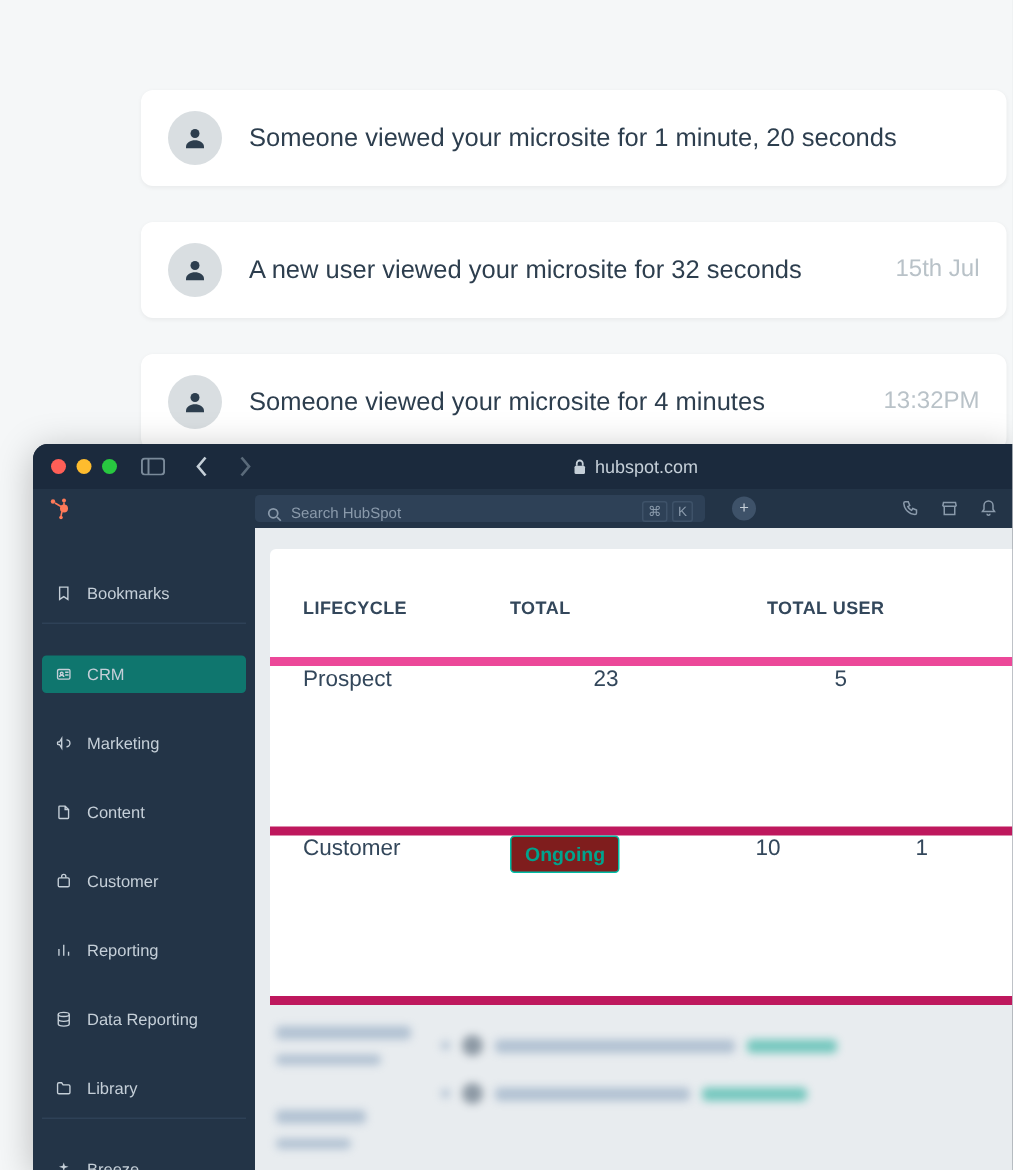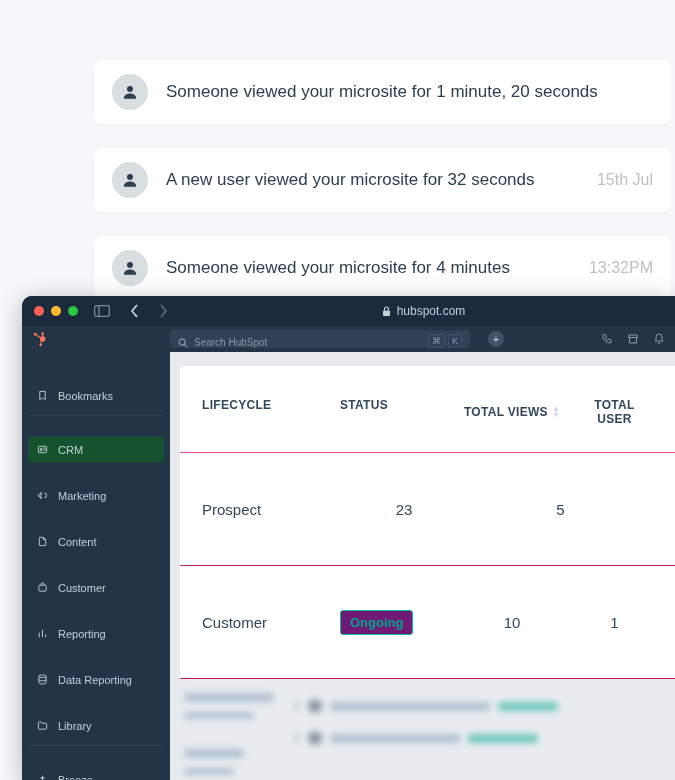--- a/index.html
+++ b/index.html
@@ -196,21 +196,21 @@
     gap: 9px;
     padding: 6px 8px;
     color: #c5cfd8;
     font-size: 11px;
     border-radius: 3px;
     cursor: pointer;
     margin-bottom: 1px;
     margin-top: 21px;
   }
   .side-item.active {
-    background: #14532d;
+    background: #0f766e;
   }
   .side-sep {
     height: 1px;
     background: #2e4157;
     margin: 7px 0;
   }
   .side-icon { width: 13px; height: 13px; display: flex; align-items: center; justify-content: center; flex-shrink: 0; }
 
   .main-area {
     flex: 1;
@@ -220,51 +220,51 @@
   }
   .table-card {
     background: #fff;
     border-radius: 4px 0 0 0;
     overflow: hidden;
     flex-shrink: 0;
   }
   .table-head {
     display: flex;
     padding: 32px 22px 26px 22px;
-    border-bottom: 1px solid #ec4899;
+    border-bottom: 6px solid #ec4899;
     font-size: 12px;
     font-weight: 600;
     color: #33475b;
     letter-spacing: 0.3px;
   }
   .col-life { width: 138px; }
   .col-status { width: 108px; }
   .col-views { width: 128px; text-align: center; display: flex; justify-content: center; align-items: center; gap: 4px; }
   .col-users { flex: 1; text-align: center; }
   .sort-arrows { color: #cbd6e2; font-size: 8px; display: flex; flex-direction: column; line-height: 6px; }
 
   .table-row {
     display: flex;
-    align-items: center;
+    align-items: flex-start;
     padding: 0 22px;
     height: 113px;
-    border-bottom: 1px solid #be185d;
+    border-bottom: 6px solid #be185d;
     font-size: 15px;
     color: #33475b;
   }
   .badge {
     display: inline-block;
     padding: 4px 9px;
     border: 1.5px solid;
     border-radius: 3px;
     font-size: 13px;
     font-weight: 600;
   }
   .badge-completed { border-color: #7c98b6; color: #516f90; }
-  .badge-ongoing { border-color: #00bda5; color: #00a38d; background: #701a75; }
+  .badge-ongoing { border-color: #00bda5; color: #00a38d; background: #7f1d1d; }
 
   .blurred-area {
     margin-top: 8px;
     display: flex;
     gap: 20px;
     filter: blur(3px);
     opacity: 0.5;
   }
   .blur-left { display: flex; flex-direction: column; gap: 10px; padding: 6px 0 0 4px; }
   .blur-line {
@@ -477,28 +477,21 @@
             </svg>
           </span>
         <span>Breeze</span>
       </div>
     </div>
 
     <div class="main-area">
       <div class="table-card">
         <div class="table-head">
           <div class="col-life">LIFECYCLE</div>
-          <div class="col-status">STATUS</div>
-          <div class="col-views">
-            <span>TOTAL VIEWS</span>
-            <span class="sort-arrows">
-                <span>▲</span>
-                <span>▼</span>
-              </span>
-          </div>
+          <div class="col-status">TOTAL</div>
           <div class="col-users">TOTAL USER</div>
         </div>
 
         <div class="table-row">
           <div class="col-life">Prospect</div>
           <div class="col-views" style="justify-content:center">23</div>
           <div class="col-users">5</div>
         </div>
 
         <div class="table-row">

